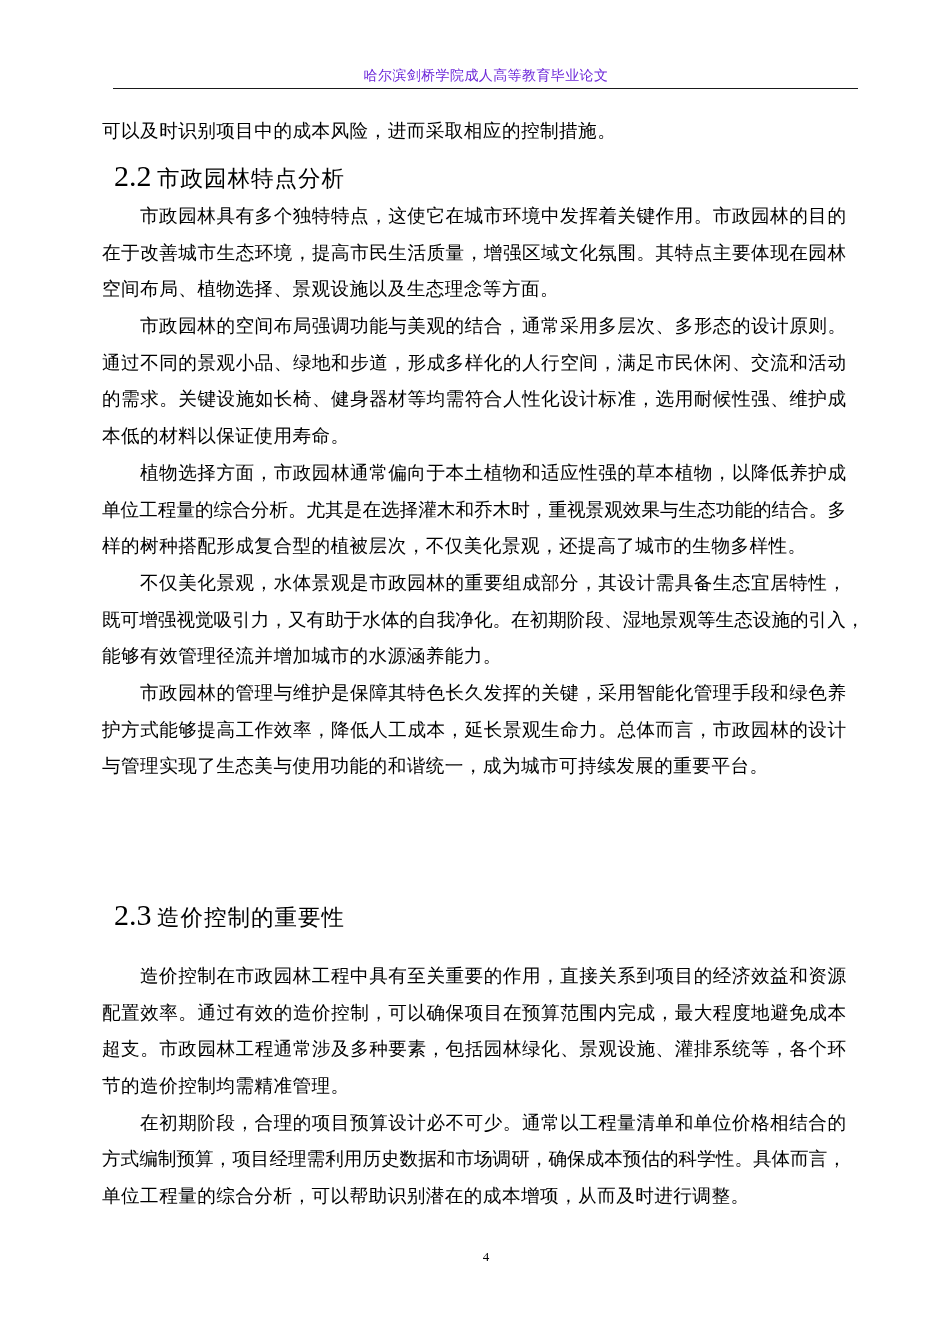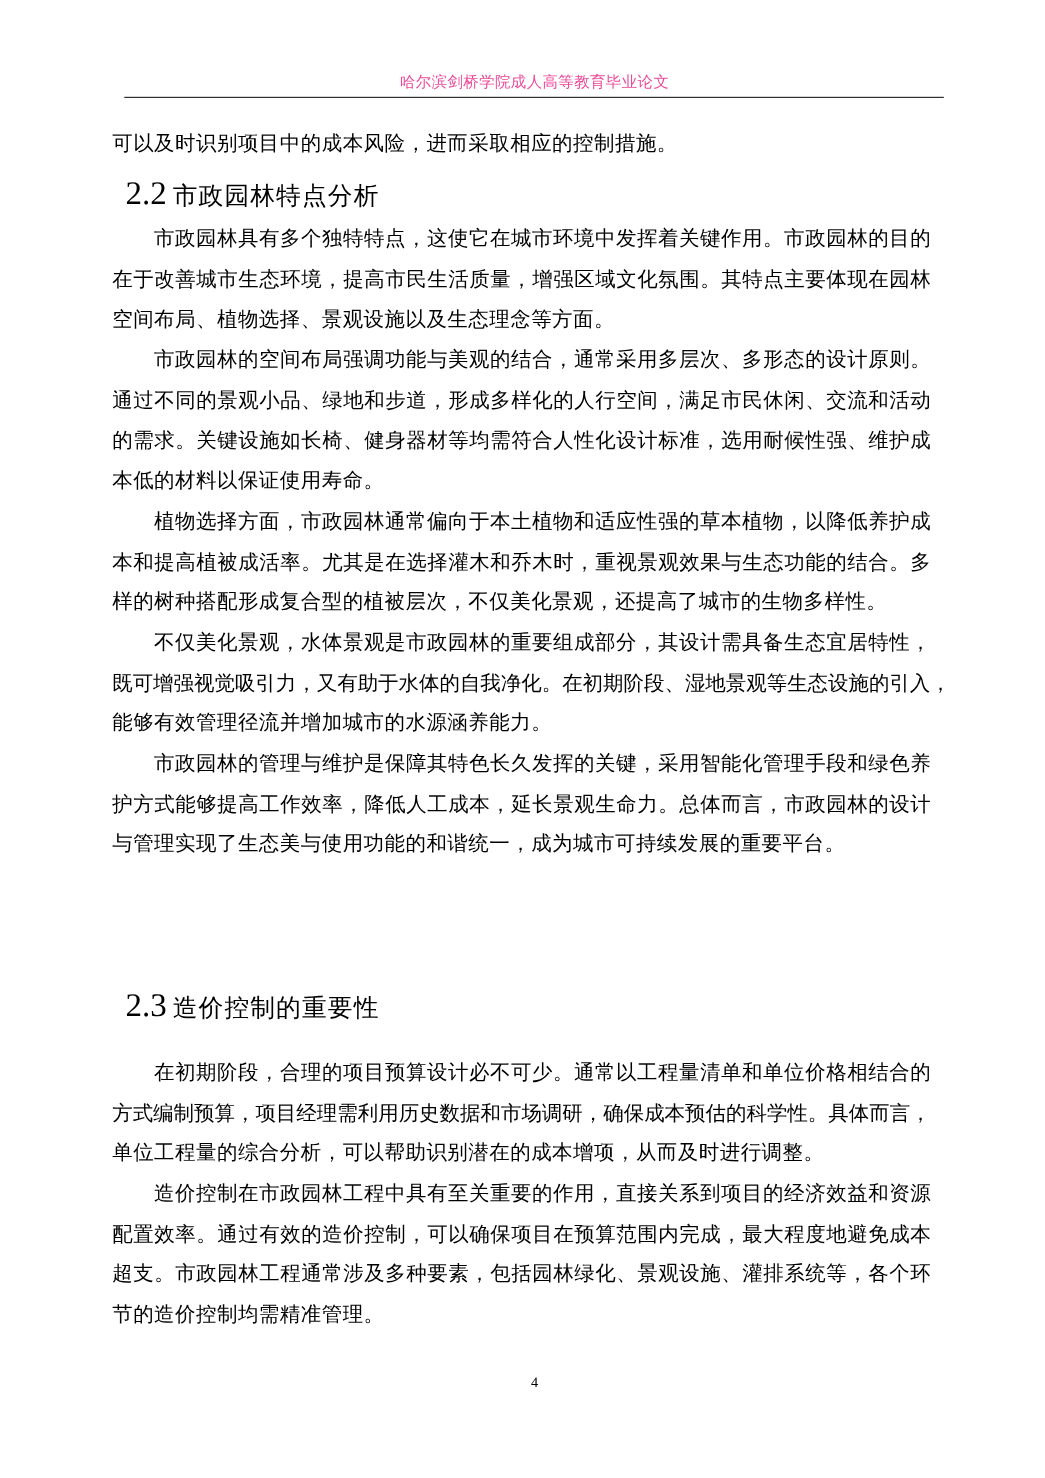--- a/index.html
+++ b/index.html
@@ -18,21 +18,21 @@
   .page-header {
     position: absolute;
     left: 114px;
     width: 744px;
     top: 66px;
     height: 18px;
     text-align: center;
     font-size: 14px;
     line-height: 18px;
     letter-spacing: 0.4px;
-    color: #ec4899;
+    color: #6d28d9;
   }
   .header-rule {
     position: absolute;
     left: 113px;
     width: 745px;
     top: 88px;
     height: 0;
     border-top: 1.3px solid #1a1a1a;
   }
   .block {
@@ -94,60 +94,60 @@
 <div class="header-rule"></div>
 
 <div class="block" style="top:113px;">
   <span class="line last">可以及时识别项目中的成本风险，进而采取相应的控制措施。</span>
 </div>
 
 <div class="section-heading" style="top:158px;">
   <span class="num">2.2</span><span class="title">市政园林特点分析</span>
 </div>
 
-<div class="block" style="top:200px;">
+<div class="block" style="top:200px;font-family:Liberation Mono, monospace;">
   <div>
     <span class="line indent">市政园林具有多个独特特点，这使它在城市环境中发挥着关键作用。市政园林的目的</span>
     <span class="line">在于改善城市生态环境，提高市民生活质量，增强区域文化氛围。其特点主要体现在园林</span>
     <span class="line last">空间布局、植物选择、景观设施以及生态理念等方面。</span>
   </div>
   <div>
     <span class="line indent">市政园林的空间布局强调功能与美观的结合，通常采用多层次、多形态的设计原则。</span>
     <span class="line">通过不同的景观小品、绿地和步道，形成多样化的人行空间，满足市民休闲、交流和活动</span>
     <span class="line">的需求。关键设施如长椅、健身器材等均需符合人性化设计标准，选用耐候性强、维护成</span>
     <span class="line last">本低的材料以保证使用寿命。</span>
   </div>
   <div>
     <span class="line indent">植物选择方面，市政园林通常偏向于本土植物和适应性强的草本植物，以降低养护成</span>
-    <span class="line">本和提高植被成活率。尤其是在选择灌木和乔木时，重视景观效果与生态功能的结合。多</span>
+    <span class="line">单位工程量的综合分析。尤其是在选择灌木和乔木时，重视景观效果与生态功能的结合。多</span>
     <span class="line last">样的树种搭配形成复合型的植被层次，不仅美化景观，还提高了城市的生物多样性。</span>
   </div>
   <div>
     <span class="line indent">不仅美化景观，水体景观是市政园林的重要组成部分，其设计需具备生态宜居特性，</span>
     <span class="line">既可增强视觉吸引力，又有助于水体的自我净化。在初期阶段、湿地景观等生态设施的引入，</span>
     <span class="line last">能够有效管理径流并增加城市的水源涵养能力。</span>
   </div>
   <div>
     <span class="line indent">市政园林的管理与维护是保障其特色长久发挥的关键，采用智能化管理手段和绿色养</span>
     <span class="line">护方式能够提高工作效率，降低人工成本，延长景观生命力。总体而言，市政园林的设计</span>
     <span class="line last">与管理实现了生态美与使用功能的和谐统一，成为城市可持续发展的重要平台。</span>
   </div>
 </div>
 
 <div class="section-heading" style="top:897px;">
   <span class="num">2.3</span><span class="title">造价控制的重要性</span>
 </div>
 
 <div class="block" style="top:958px;">
   <div>
-    <span class="line indent">在初期阶段，合理的项目预算设计必不可少。通常以工程量清单和单位价格相结合的</span>
-    <span class="line">方式编制预算，项目经理需利用历史数据和市场调研，确保成本预估的科学性。具体而言，</span>
-    <span class="line last">单位工程量的综合分析，可以帮助识别潜在的成本增项，从而及时进行调整。</span>
-  </div>
-  <div>
     <span class="line indent">造价控制在市政园林工程中具有至关重要的作用，直接关系到项目的经济效益和资源</span>
     <span class="line">配置效率。通过有效的造价控制，可以确保项目在预算范围内完成，最大程度地避免成本</span>
     <span class="line">超支。市政园林工程通常涉及多种要素，包括园林绿化、景观设施、灌排系统等，各个环</span>
     <span class="line last">节的造价控制均需精准管理。</span>
+  </div>
+  <div>
+    <span class="line indent">在初期阶段，合理的项目预算设计必不可少。通常以工程量清单和单位价格相结合的</span>
+    <span class="line">方式编制预算，项目经理需利用历史数据和市场调研，确保成本预估的科学性。具体而言，</span>
+    <span class="line last">单位工程量的综合分析，可以帮助识别潜在的成本增项，从而及时进行调整。</span>
   </div>
 </div>
 
 <div class="page-number">4</div>
 
 </body></html>

